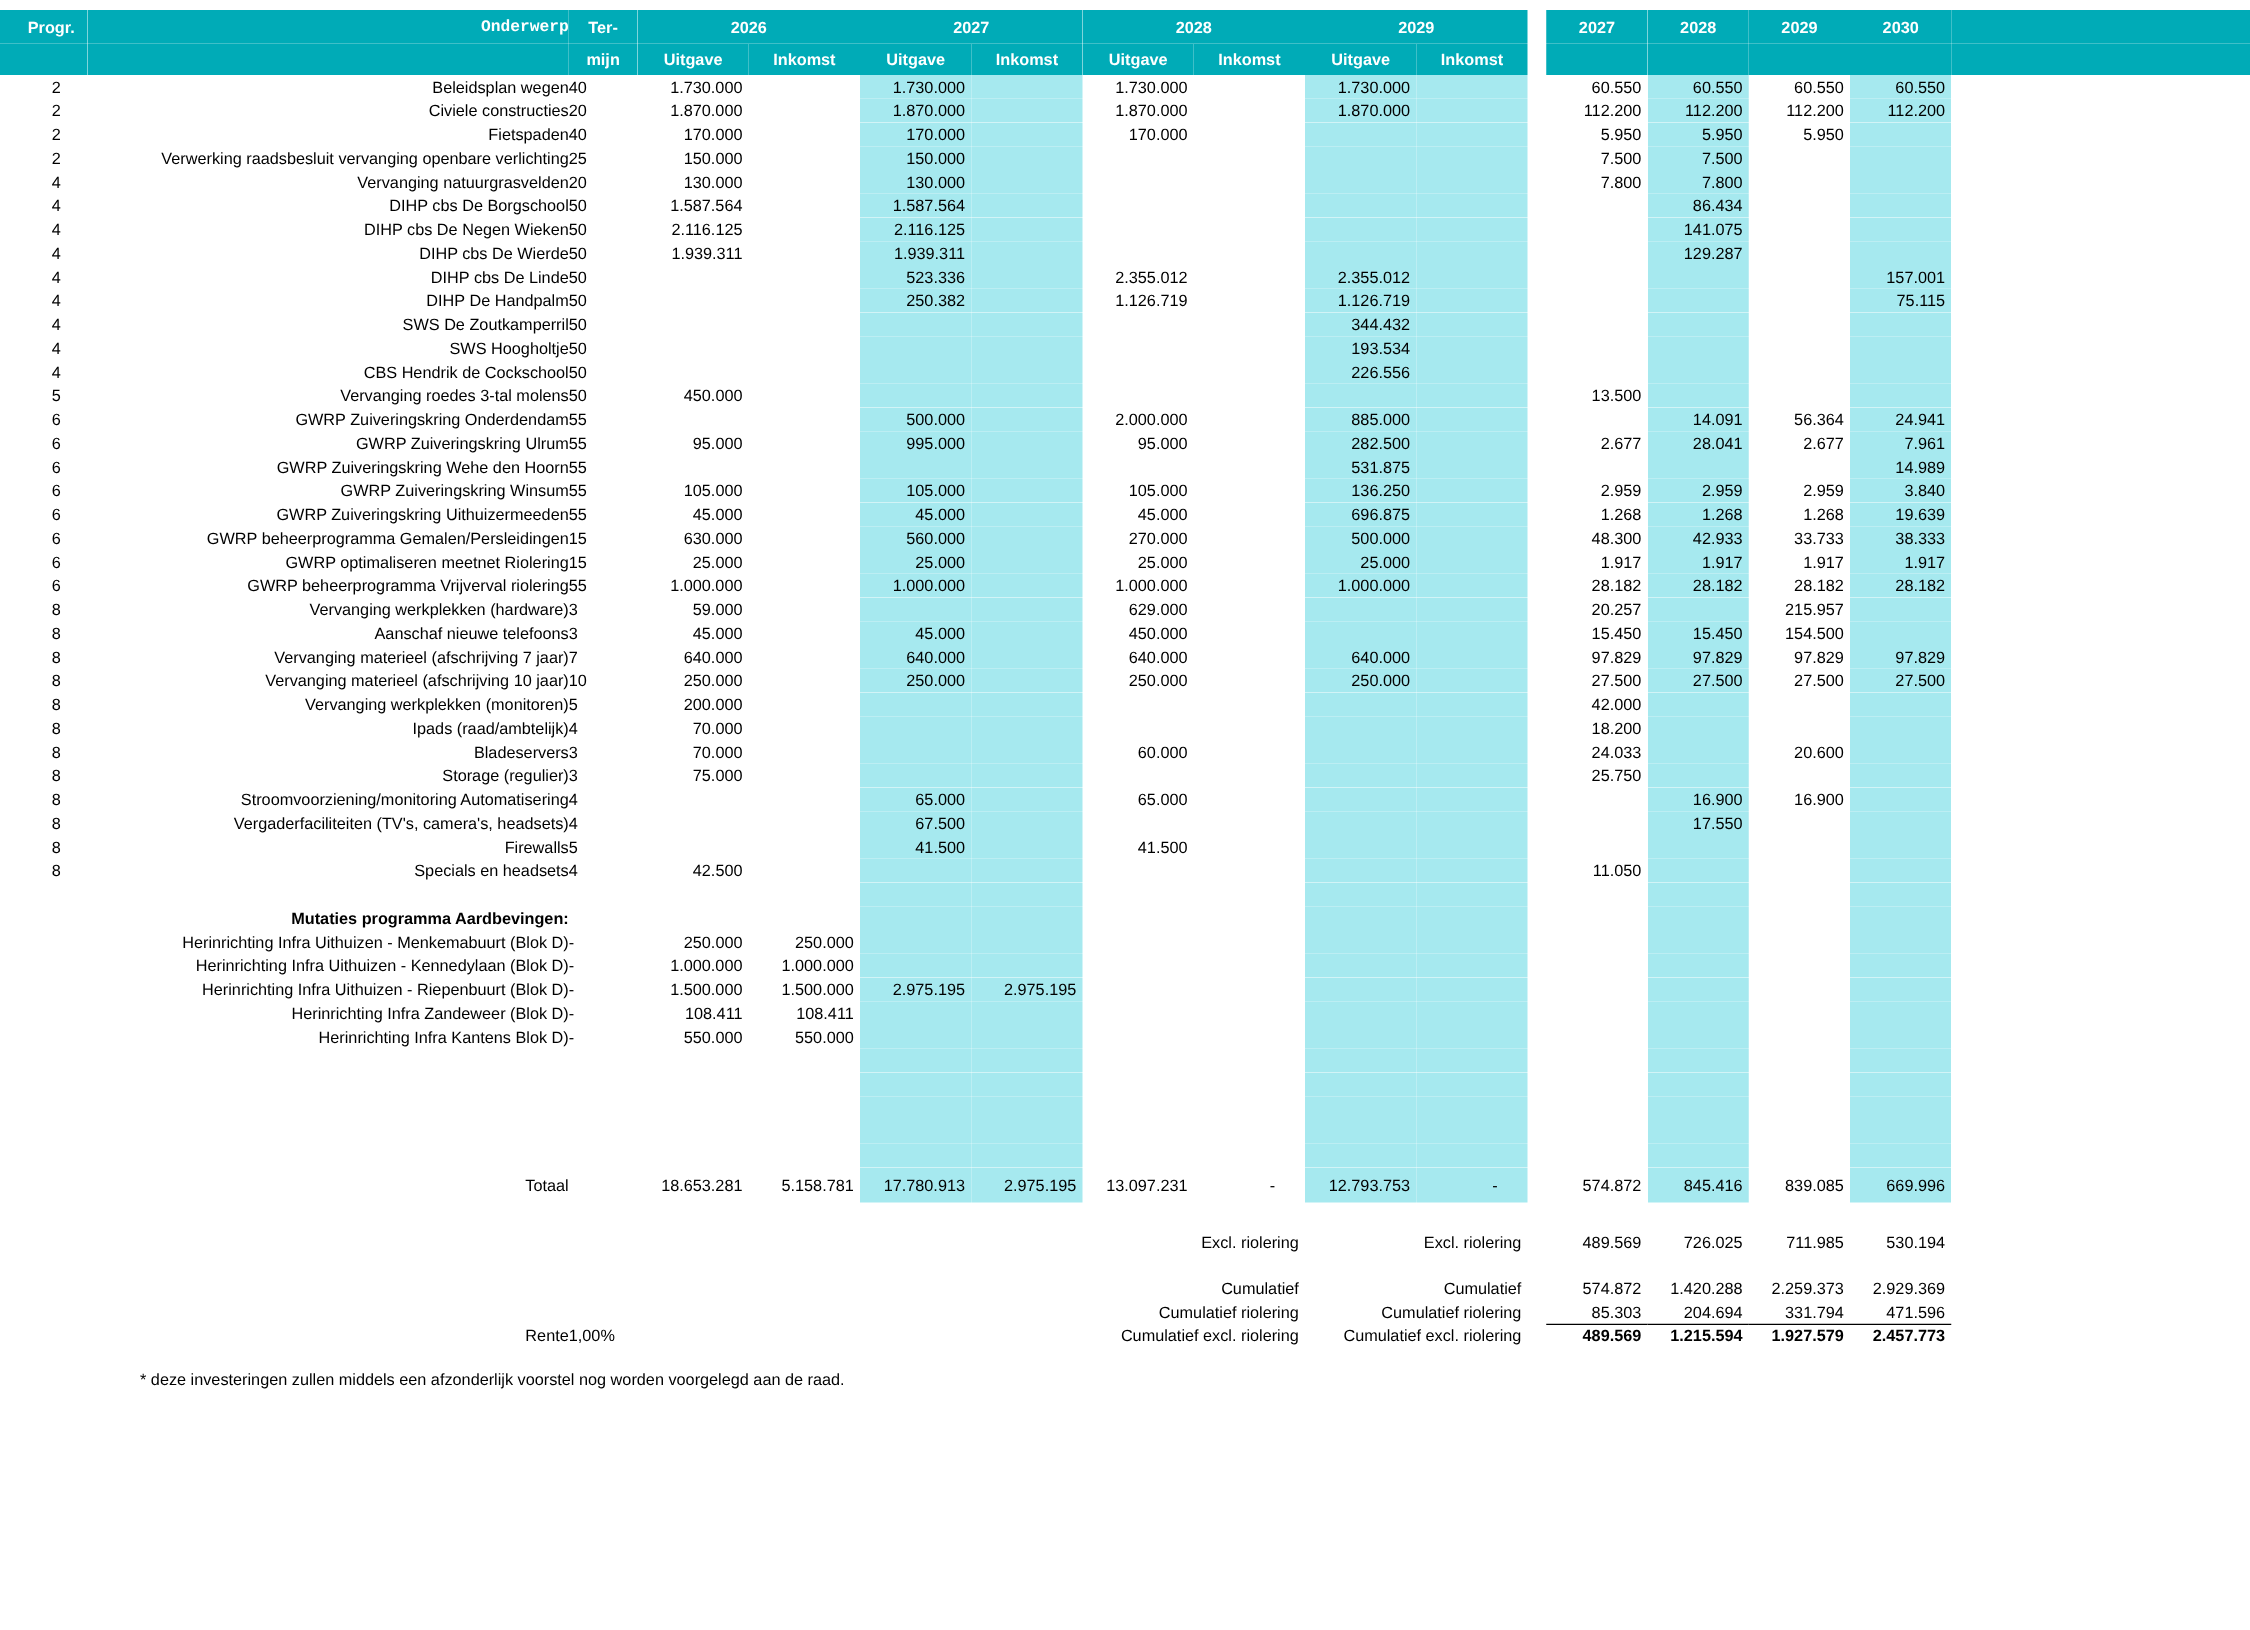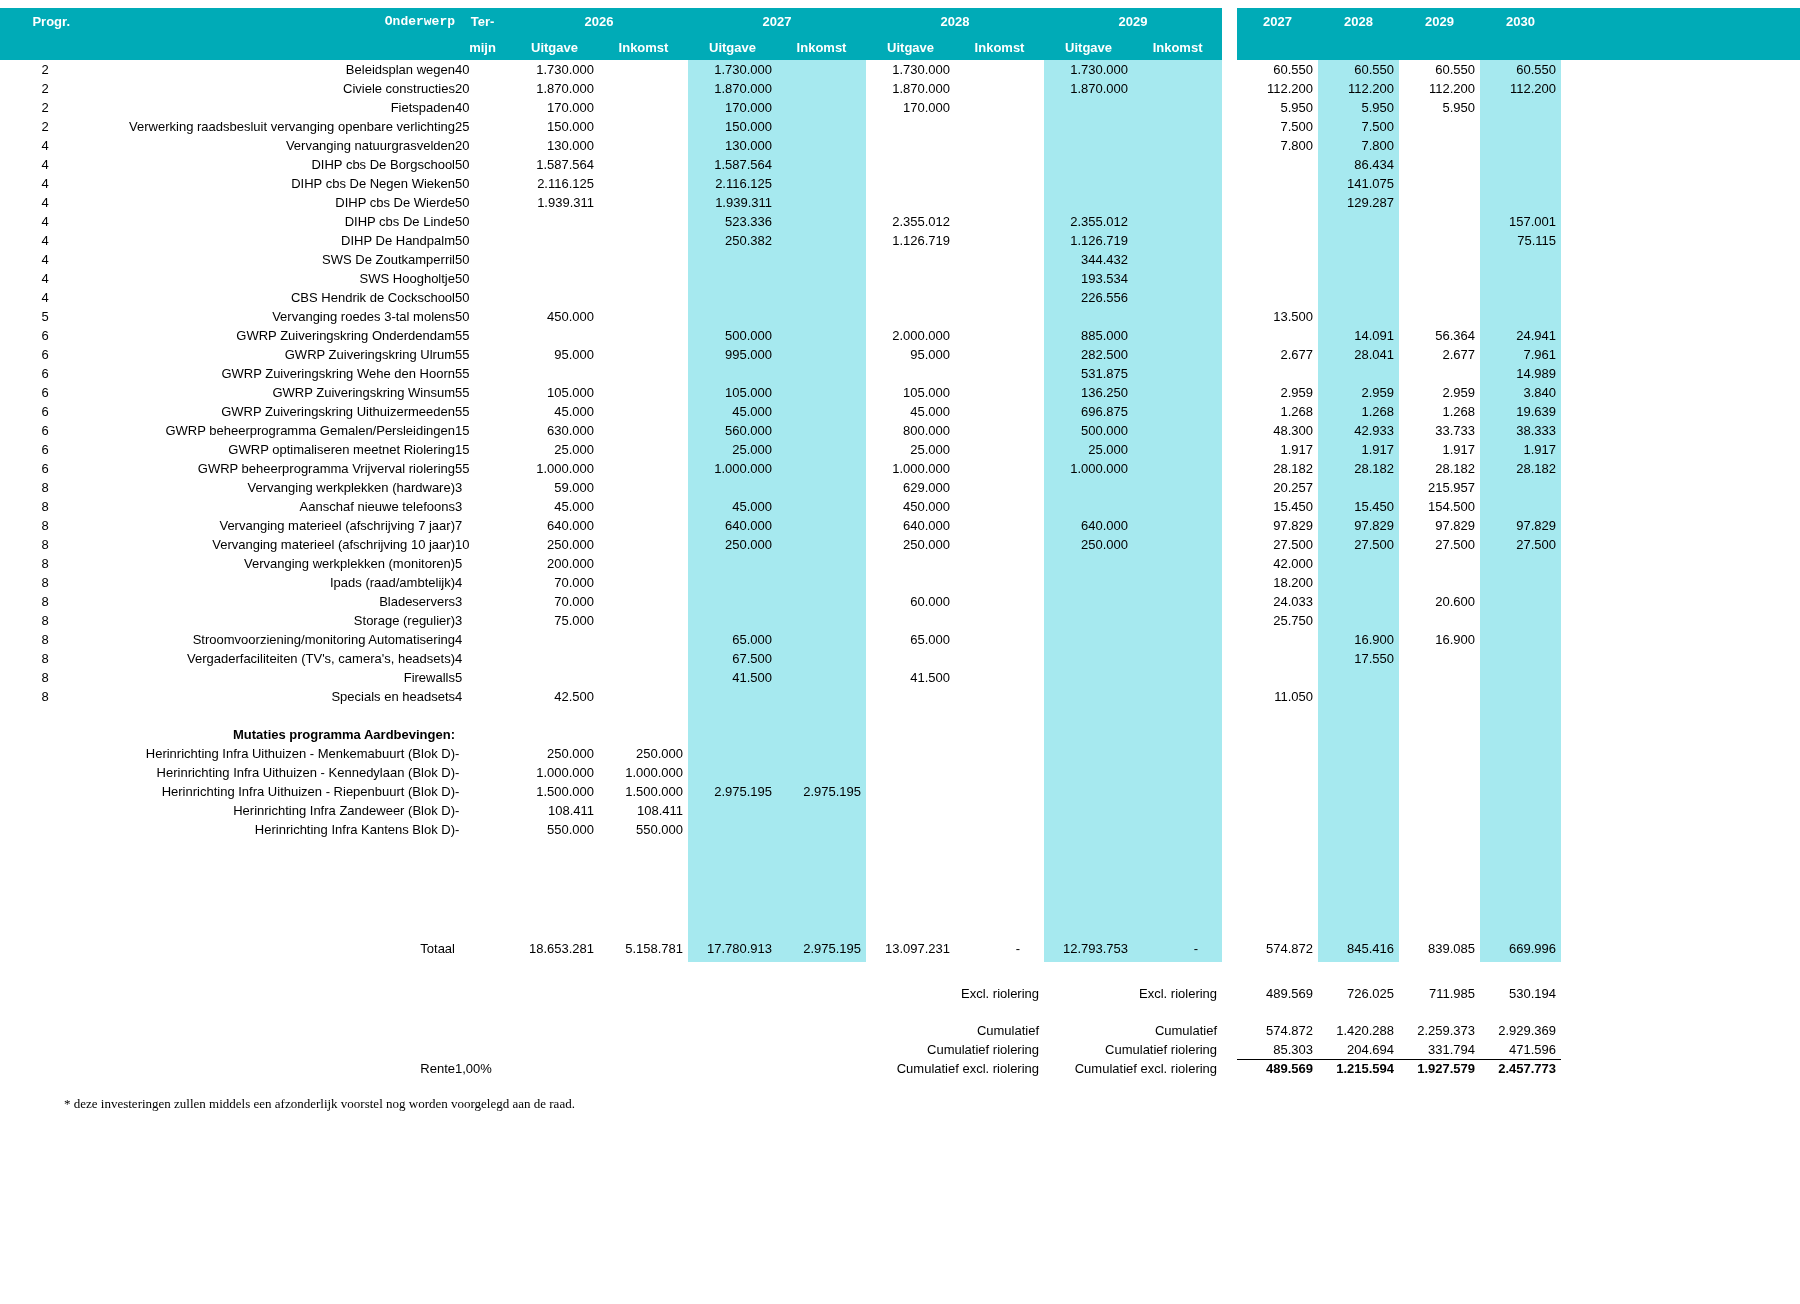--- a/index.html
+++ b/index.html
@@ -11,37 +11,37 @@
     overflow:hidden;
   }
   :root { --header-bg:#00ABB7; --highlight:#A6E9EF; }
   .sheet { padding-top:8px; }
   table { border-collapse:collapse; table-layout:fixed; width:1800px; }
   th, td { padding:0; white-space:nowrap; overflow:hidden; font-size:13px; vertical-align:middle; }
   thead th { background:var(--header-bg); color:#fff; font-weight:bold; text-align:center; }
   thead tr.hdr-top th { height:27px; }
   thead tr.hdr-sub th { height:25px; }
   thead th.gapcell { background:#ffffff; }
-  th.h-progr { text-align:right; padding-left:12px; }
+  th.h-progr { text-align:center; padding-left:12px; }
   th.h-onderwerp { text-align:right; padding-left:14px;font-family:Liberation Mono, monospace; }
   tbody tr { height:19px; }
   td.progr { text-align:center; padding-left:20px; }
   td.center { }
   td.ond { text-align:right; padding-left:4px; }
   td.num { text-align:right; padding-right:5px; }
   td.label { text-align:right; padding-right:5px; }
   td.cyan { background:var(--highlight); }
   .bold { font-weight:bold; }
   tr.totaal-row { height:28px; }
   tr.totaal-row td { font-weight:normal; }
   td.dash { padding-right:24px; }
   td.topline { border-top:1px solid #000; }
   tr.spacer-a { height:22px; }
   tr.spacer-b { height:18px; }
-  .footnote { margin-top:18px; margin-left:64px; font-size:13px;font-family:Liberation Serif, serif; }
+  .footnote { margin-top:18px; margin-left:112px; font-size:13px; }
 </style>
 </head>
 <body>
 
 <div class="sheet">
   <table>
     <colgroup>
       <col style="width:70px">
         <col style="width:385px">
         <col style="width:55px">
@@ -459,21 +459,21 @@
           <td></td>
         </tr>
         <tr>
           <td class="progr">6</td>
           <td class="ond">GWRP beheerprogramma Gemalen/Persleidingen</td>
           <td class="center">15</td>
           <td class="num">630.000</td>
           <td class="num"></td>
           <td class="num cyan">560.000</td>
           <td class="num cyan"></td>
-          <td class="num">800.000</td>
+          <td class="num">270.000</td>
           <td class="num"></td>
           <td class="num cyan">500.000</td>
           <td class="num cyan"></td>
           <td></td>
           <td class="num">48.300</td>
           <td class="num cyan">42.933</td>
           <td class="num">33.733</td>
           <td class="num cyan">38.333</td>
           <td></td>
         </tr>

